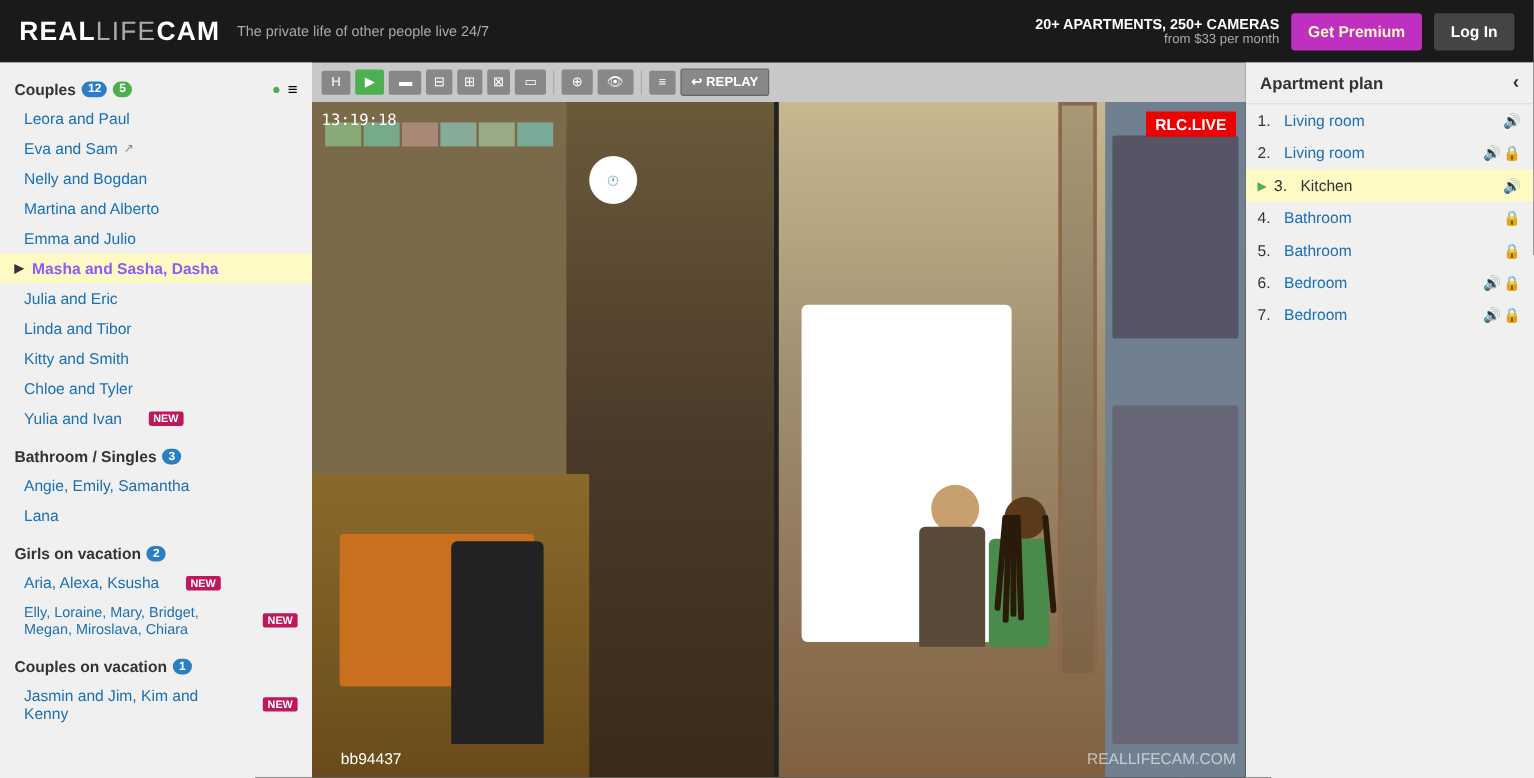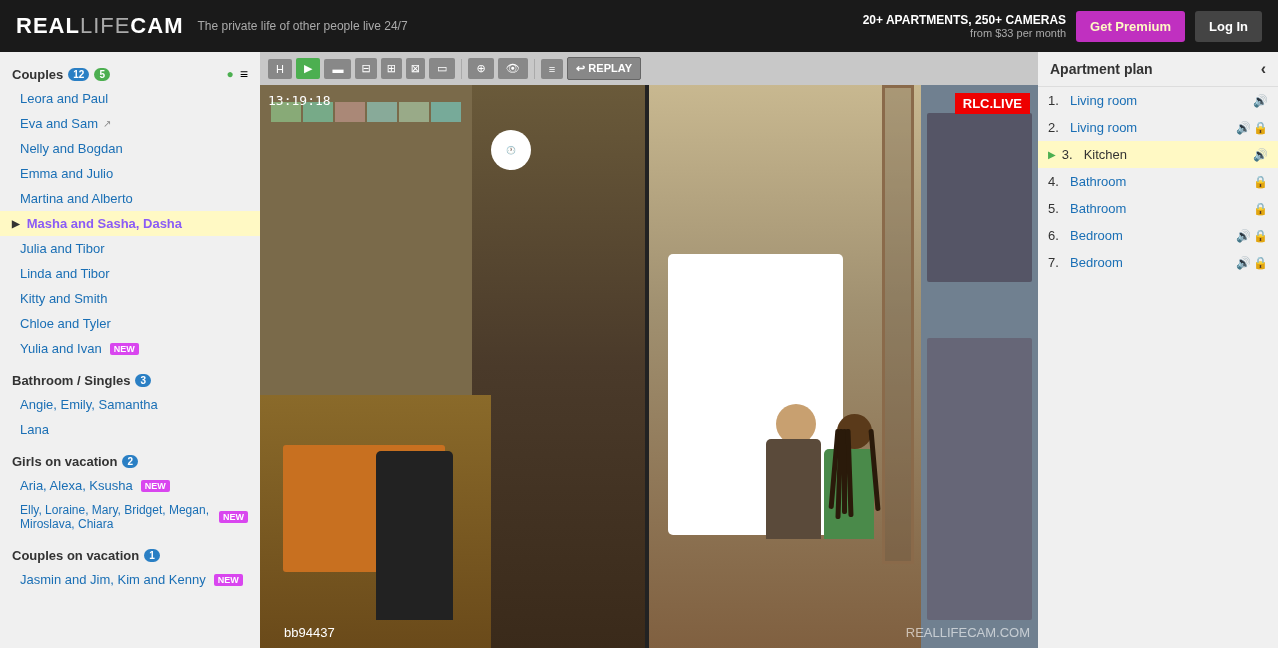--- a/index.html
+++ b/index.html
@@ -135,27 +135,27 @@
     }
     .sidebar-item a, .sidebar-item span.name {
       color: #1a6fb5;
       text-decoration: none;
       font-size: 13px;
     }
     .sidebar-item.active a, .sidebar-item.active span.name {
       color: #8b5cf6;
     }
     .new-badge {
-      background: #d946ef;
+      background: #be185d;
       color: white;
       font-size: 9px;
       font-weight: bold;
       padding: 1px 4px;
       border-radius: 2px;
-      margin-left: 3px;
+      margin-left: 17px;
     }
 
     
     #video-area {
       flex: 1;
       background: #111;
       display: flex;
       flex-direction: column;
       overflow: hidden;
     }
@@ -321,31 +321,31 @@
         <span class="name">Leora and Paul</span>
       </div>
     <div class="sidebar-item">
         <span class="name">Eva and Sam</span> 
         <span style="font-size:10px;color:#888;">↗</span>
       </div>
     <div class="sidebar-item">
         <span class="name">Nelly and Bogdan</span>
       </div>
     <div class="sidebar-item">
+        <span class="name">Martina and Alberto</span>
+      </div>
+    <div class="sidebar-item">
         <span class="name">Emma and Julio</span>
-      </div>
-    <div class="sidebar-item">
-        <span class="name">Martina and Alberto</span>
       </div>
     <div class="sidebar-item active">
       <span class="arrow">▶</span>
       <span class="name">Masha and Sasha, Dasha</span>
     </div>
     <div class="sidebar-item">
-        <span class="name">Julia and Tibor</span>
+        <span class="name">Julia and Eric</span>
       </div>
     <div class="sidebar-item">
         <span class="name">Linda and Tibor</span>
       </div>
     <div class="sidebar-item">
         <span class="name">Kitty and Smith</span>
       </div>
     <div class="sidebar-item">
         <span class="name">Chloe and Tyler</span>
       </div>

